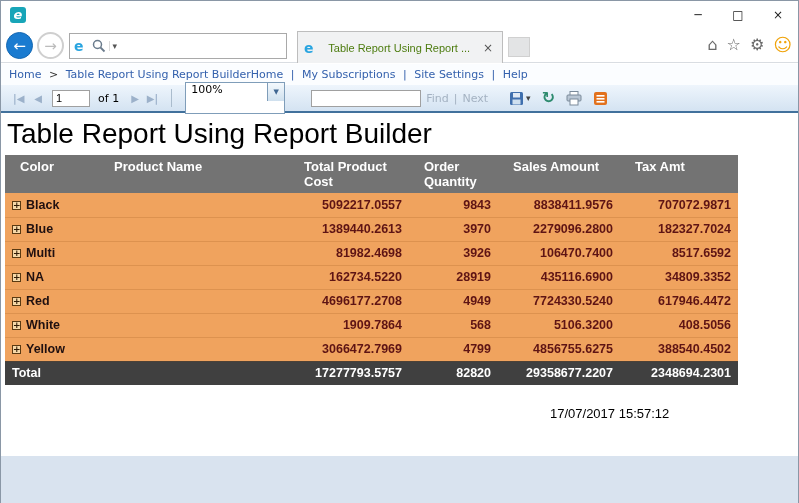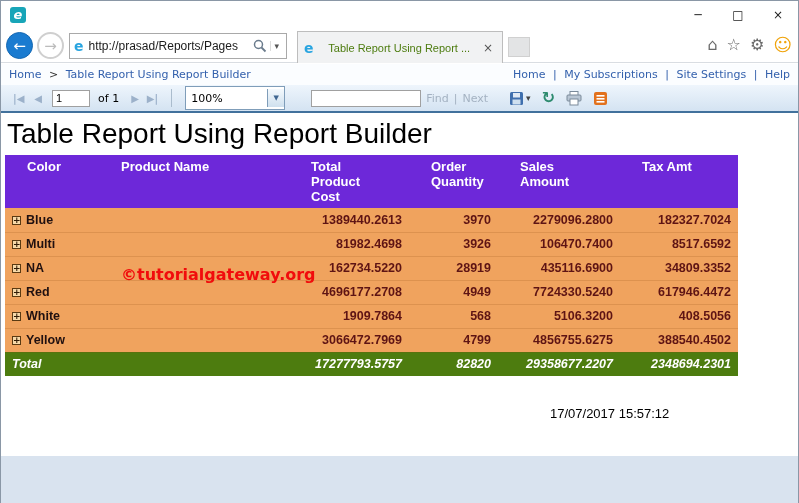--- a/index.html
+++ b/index.html
@@ -31,59 +31,59 @@
          border:1px solid #bdbdbd; border-bottom:none; display:flex; align-items:center; padding:0 6px; }
   .tab-title { flex:1; font-size:11px; color:#4d7c0f; white-space:nowrap; overflow:hidden;text-align:center; }
   .tab-close { font-size:12px; color:#555; padding:0 3px; font-family:"DejaVu Sans",sans-serif; }
   .newtab-btn { position:absolute; left:507px; top:8px; width:22px; height:20px; background:#e3e4e5; border:1px solid #d0d0d0; }
   .nav-right { position:absolute; right:6px; top:6px; display:flex; gap:9px; align-items:center; }
   .nav-ico { font-size:16px; color:#6a6a6a; font-family:"DejaVu Sans",sans-serif; line-height:20px; }
   .smiley { color:#f0a30a; font-size:18px; }
 
   
   .breadcrumb-row { position:absolute; left:0; top:63px; width:100%; height:21px; background:#fbfdff;
-                    display:flex; justify-content:space-between; align-items:center; padding:0 8px;
+                    display:flex; align-items:center; padding:0 8px;
                     font-size:11px; font-family:"DejaVu Sans",sans-serif; }
   .crumb-link, .top-link { color:#3461ad; text-decoration:none; cursor:pointer; }
   .crumb-sep { color:#333; margin:0 4px; }
   .link-pipe { color:#3461ad; margin:0 4px; }
 
   
   .rv-toolbar { position:absolute; left:0; top:84px; width:100%; height:28px;
                 background:linear-gradient(#eef5fc,#d4e3f2); border-bottom:2px solid #41719c;
                 display:flex; align-items:center; font-size:11px; font-family:"DejaVu Sans",sans-serif; }
   .pg-btn { color:#9cb1ca; font-size:10px; font-weight:bold; font-family:"DejaVu Sans",sans-serif; }
   .pg-first { margin-left:12px; } .pg-prev { margin-left:10px; }
   .page-input { width:38px; height:17px; margin-left:10px; border:1px solid #a0a0a0; font-size:11px; padding:0 3px; }
   .of-label { margin-left:8px; color:#000; }
   .pg-next { margin-left:12px; } .pg-last { margin-left:8px; }
   .tb-sep { width:1px; height:18px; background:#aabccd; margin:0 13px; }
-  .zoom-select { width:100px; height:24px; background:#fff; border:1px solid #7f9db9; display:flex; align-items:center; }
+  .zoom-select { width:100px; height:32px; background:#fff; border:1px solid #7f9db9; display:flex; }
   .zoom-value { flex:1; padding-left:5px; font-size:11px; color:#000; }
   .zoom-arrow { width:17px; height:18px; background:linear-gradient(#f4f9fd,#cfe0ee); border-left:1px solid #7f9db9;
                 text-align:center; line-height:18px; font-size:7px; color:#3f6691; }
   .find-input { width:110px; height:17px; margin-left:26px; border:1px solid #a0a0a0; font-size:11px; padding:0 3px; }
   .find-link, .next-link { color:#a4b2c2; margin:0 5px; cursor:default; }
   .find-pipe { color:#a4b2c2; }
   .tb-icons { display:flex; align-items:center; gap:11px; margin-left:16px; }
   .tb-icon { display:flex; align-items:center; cursor:pointer; }
   .export-caret { font-size:9px; color:#444; margin-left:2px; font-family:"DejaVu Sans",sans-serif; }
   .refresh-ico { font-size:16px; color:#2e8b6f; font-weight:bold; font-family:"DejaVu Sans",sans-serif; line-height:16px; }
 
   
   .report-area { position:absolute; left:0; top:114px; width:100%; height:341px; background:#fff; }
   .report-title { font-size:28px; font-weight:400; color:#000; margin:3px 0 5px 6px; letter-spacing:0; }
   .rpt-table { border-collapse:collapse; table-layout:fixed; width:733px; margin-left:4px; }
-  .rpt-table th { background:#6d28d9; color:#fff; text-align:left; vertical-align:top;
-                  font-size:13px; font-weight:bold; padding:4px 22px; height:36px; }
+  .rpt-table th { background:#737373; color:#fff; text-align:left; vertical-align:top;
+                  font-size:13px; font-weight:bold; padding:4px 15px; height:36px; }
   .rpt-table td { height:24px; padding:2px 7px; font-size:12.5px; font-weight:bold;
                   background:#f0a35e; border-bottom:1px solid rgba(140,70,10,0.18); }
   td.name-cell { color:#201010; }
   td.num { color:#5e1414; text-align:right; }
-  tr.total-row td { background:#4d7c0f; color:#fff; border-bottom:none;font-style:italic; }
+  tr.total-row td { background:#404040; color:#fff; border-bottom:none; }
   tr.total-row td.num { color:#fff; }
   .expand { display:inline-block; width:9px; height:9px; border:1px solid #5a3a12; background:#f6d8a8;
             color:#2e1a05; font:bold 9px/7px "DejaVu Sans",sans-serif; text-align:center; margin-right:5px;
             vertical-align:1px; cursor:pointer; }
   .watermark { position:absolute; left:120px; top:150px; font-size:16px; font-weight:bold;
                color:#f10c0c; font-family:"DejaVu Sans",sans-serif; }
   .timestamp { position:absolute; left:549px; top:291px; font-size:13px; color:#000; }
 
   
   .bottom-strip { position:absolute; left:0; top:455px; width:100%; height:47px; background:#d9e3ef; }
@@ -100,21 +100,20 @@
       <span class="win-btn">□</span>
       <span class="win-btn">×</span>
     </div>
   </div>
 
   <div class="navbar">
     <div class="nav-circle back-btn">←</div>
     <div class="nav-circle fwd-btn">→</div>
     <div class="address-box">
       <span class="ie-e">e</span>
-      <span class="url-text">http://prasad/Reports/Pages</span>
       <svg class="addr-search" viewBox="0 0 16 16">
         <circle cx="6.5" cy="6.5" r="4" fill="none" stroke="#6a7b8c" stroke-width="1.5"></circle>
         <line x1="9.5" y1="9.5" x2="13.5" y2="13.5" stroke="#6a7b8c" stroke-width="1.8"></line>
       </svg>
       <span class="addr-caret">▾</span>
     </div>
     <div class="tab">
       <span class="ie-e">e</span>
       <span class="tab-title">Table Report Using Report ...</span>
       <span class="tab-close">×</span>
@@ -206,20 +205,28 @@
           <th>Color</th>
           <th>Product Name</th>
           <th>Total Product Cost</th>
           <th>Order Quantity</th>
           <th>Sales Amount</th>
           <th>Tax Amt</th>
         </tr>
       </thead>
       <tbody>
         <tr>
+          <td class="name-cell"><span class="expand">+</span><span>Black</span></td>
+          <td></td>
+          <td class="num">5092217.0557</td>
+          <td class="num">9843</td>
+          <td class="num">8838411.9576</td>
+          <td class="num">707072.9871</td>
+        </tr>
+        <tr>
           <td class="name-cell"><span class="expand">+</span><span>Blue</span></td>
           <td></td>
           <td class="num">1389440.2613</td>
           <td class="num">3970</td>
           <td class="num">2279096.2800</td>
           <td class="num">182327.7024</td>
         </tr>
         <tr>
           <td class="name-cell"><span class="expand">+</span><span>Multi</span></td>
           <td></td>
@@ -264,19 +271,18 @@
           <td>Total</td>
           <td></td>
           <td class="num">17277793.5757</td>
           <td class="num">82820</td>
           <td class="num">29358677.2207</td>
           <td class="num">2348694.2301</td>
         </tr>
       </tbody>
     </table>
 
-    <div class="watermark">©tutorialgateway.org</div>
     <div class="timestamp">17/07/2017 15:57:12</div>
   </div>
 
   <div class="bottom-strip"></div>
 
 </div>
 
 </body></html>

